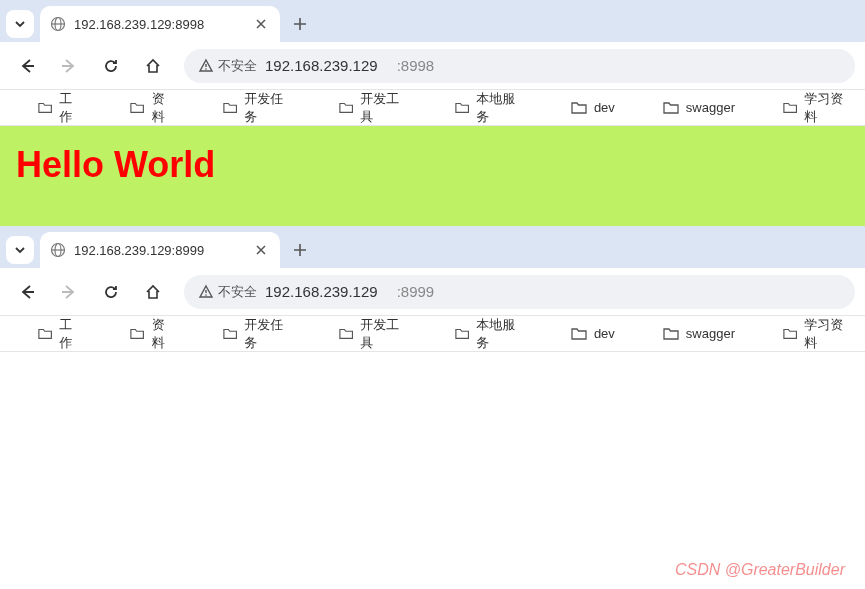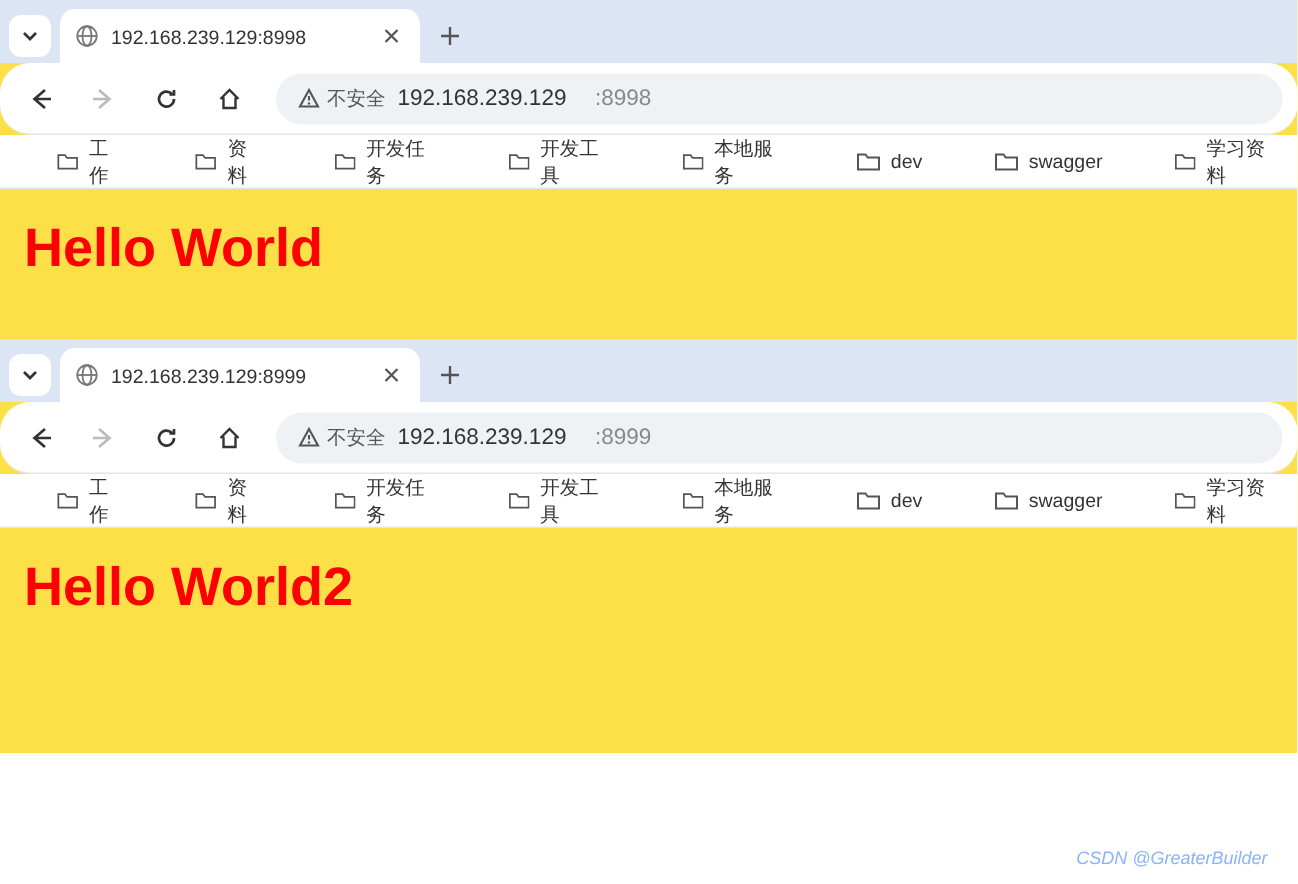--- a/index.html
+++ b/index.html
@@ -1,18 +1,18 @@
 <!DOCTYPE html>
 <html><head>
   <meta charset="utf-8">
   <style>
     * { margin: 0; padding: 0; box-sizing: border-box; }
     body { font-family: Arial, "Microsoft YaHei", sans-serif; background: #fff; width: 865px; }
     
-    .browser-window { background: #fde047; }
+    .browser-window { background: #bef264; }
     
     .tab-bar {
       background: #dce5f3;
       height: 42px;
       display: flex;
       align-items: flex-end;
       padding: 4px 6px 0 6px;
       gap: 6px;
     }
     
@@ -75,21 +75,20 @@
     }
     
     .toolbar {
       background: #fff;
       height: 48px;
       display: flex;
       align-items: center;
       padding: 0 10px;
       gap: 8px;
       border-bottom: 1px solid #e3e5e8;
-      border-radius: 20px;
     }
     
     .nav-btn {
       width: 34px;
       height: 34px;
       display: flex;
       align-items: center;
       justify-content: center;
       border-radius: 50%;
       cursor: pointer;
@@ -150,22 +149,22 @@
       color: #ff0000;
       font-size: 36px;
       font-weight: bold;
       font-family: Liberation Sans, sans-serif;
     }
     
     .watermark {
       position: fixed;
       bottom: 10px;
       right: 20px;
-      color: #3b82f6;
-      font-size: 12px;
+      color: #ef4444;
+      font-size: 16px;
       font-style: italic;
       opacity: 0.6;
     }
   </style>
 </head>
 <body>
 
 <div class="browser-window">
   <div class="tab-bar">
     <div class="dropdown-btn">
@@ -396,18 +395,15 @@
         <span>swagger</span>
       </div>
     <div class="bookmark">
         <svg class="folder-icon" width="16" height="13" viewBox="0 0 16 13">
           <path d="M1 2 L6 2 L7.5 4 L15 4 L15 12 L1 12 Z" stroke="#555" stroke-width="1.3" fill="none"></path>
         </svg>
         <span>学习资料</span>
       </div>
   </div>
 
-  <div class="content" style="min-height:150px;">
-    <h1>Hello World2</h1>
-  </div>
 </div>
 
 <div class="watermark">CSDN @GreaterBuilder</div>
 
 </body></html>

